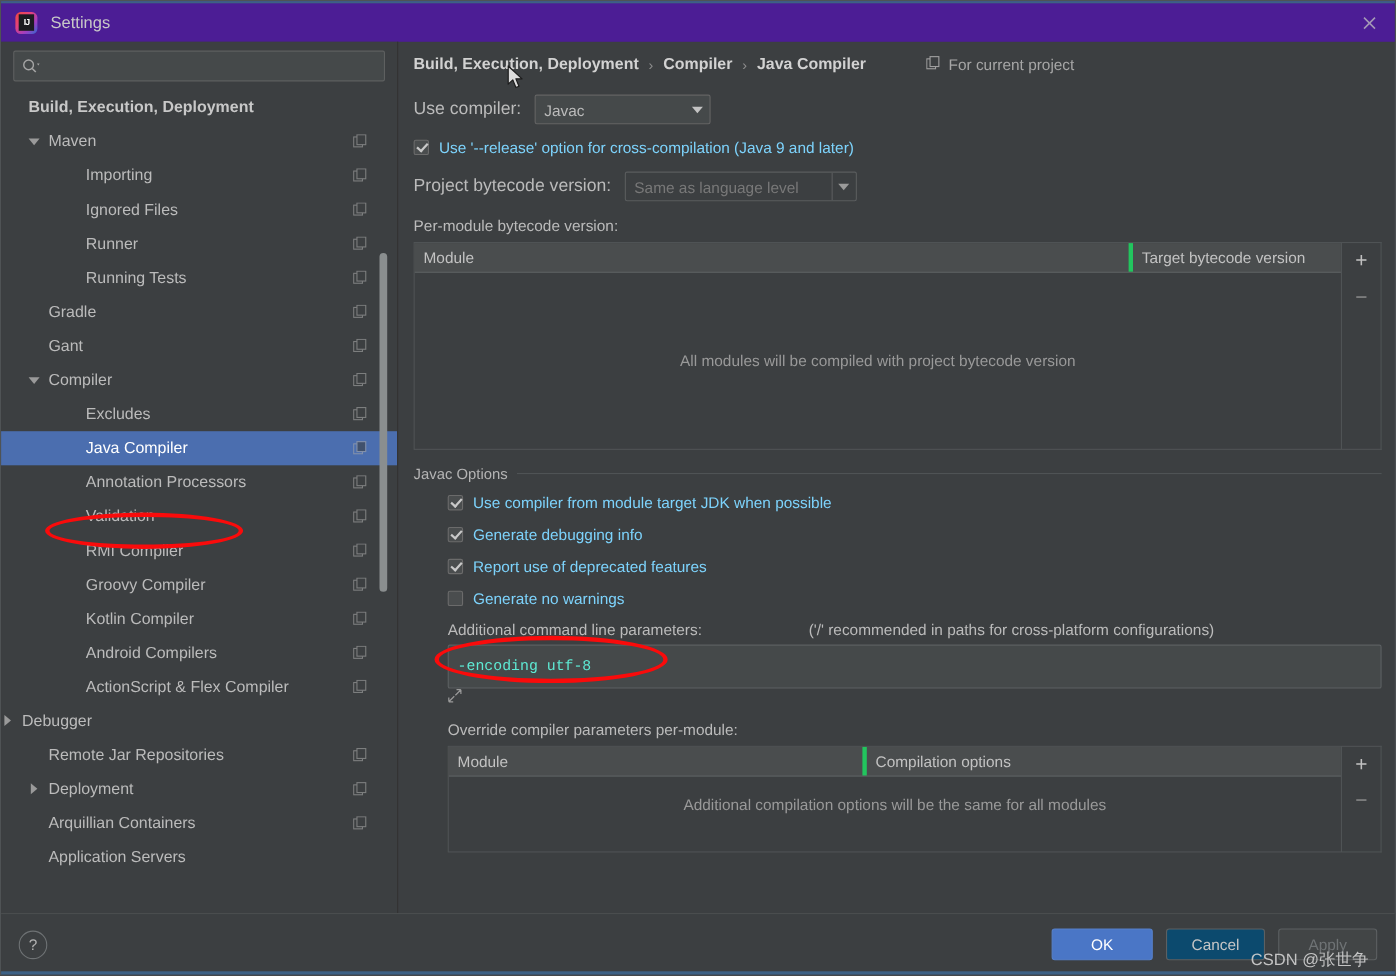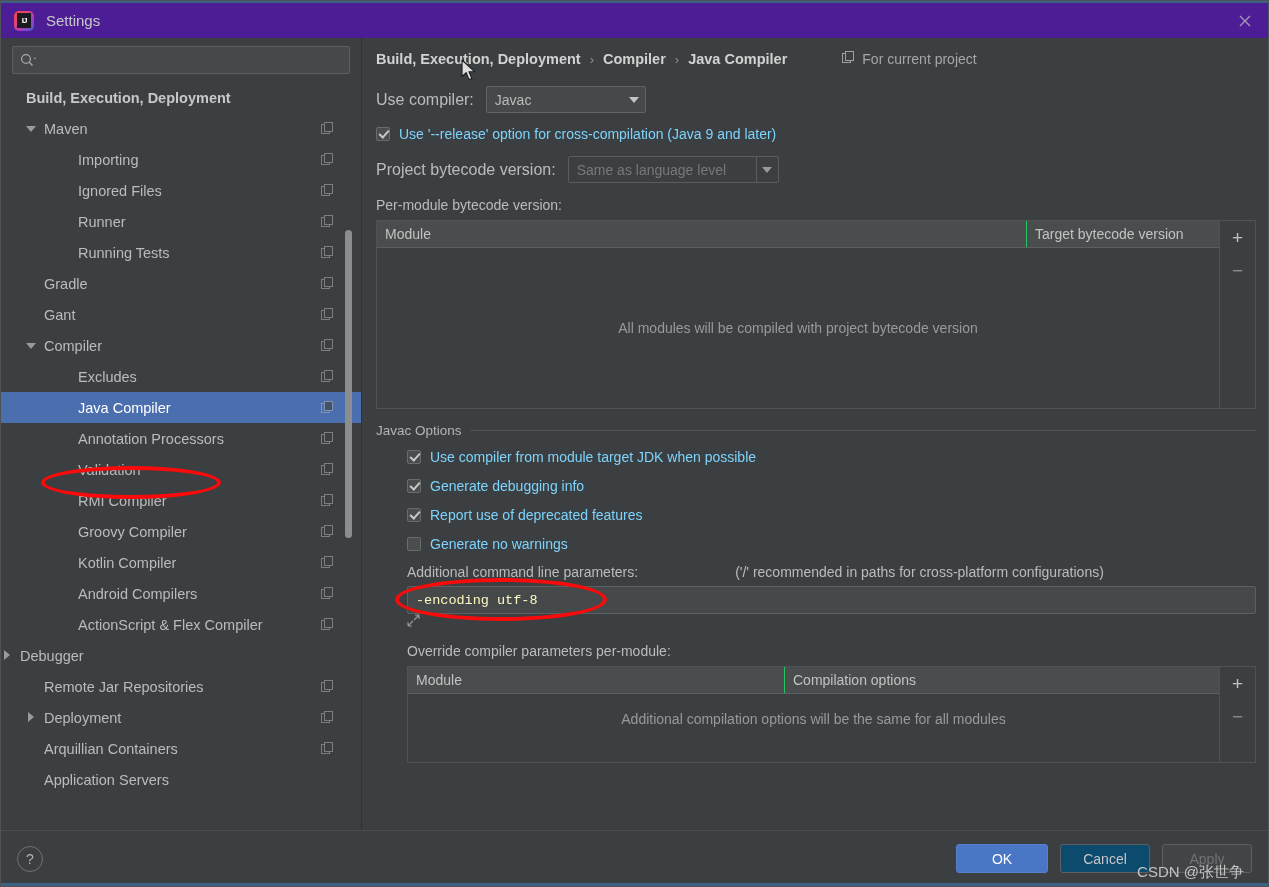--- a/index.html
+++ b/index.html
@@ -279,21 +279,21 @@
     background: #4a4d4e;
     border-bottom: 1px solid #5c6062;
   }
   .th {
     display: flex;
     align-items: center;
     padding: 0 8px;
     font-size: 14px;
     color: #c2c2c2;
   }
-  .th + .th { border-left: 1px solid #22c55e; }
+  .th + .th { border-left: 4px solid #22c55e; }
   .table-body {
     position: relative;
     display: flex;
     align-items: center;
     justify-content: center;
     color: #999999;
     font-size: 14px;
   }
   .table-with-actions { display: flex; }
   .table-with-actions .table { flex: 1 1 auto; }
@@ -338,30 +338,30 @@
   #addl-params-row {
     display: flex;
     align-items: center;
     margin-top: 6px;
   }
   #addl-params-label { font-size: 14px; }
   #addl-params-hint { margin-left: 97px; font-size: 14px; color: #bbbbbb; }
 
   #cmdline-wrap { position: relative; margin-top: 6px; }
   #cmdline {
-    height: 28px;
+    height: 40px;
     background: #45494a;
     border: 1px solid #5c6062;
     border-radius: 2px;
     display: flex;
     align-items: center;
     padding: 0 8px;
     font-family: "Liberation Mono", monospace;
     font-size: 13.5px;
-    color: #fef9c3;
+    color: #5eead4;
   }
   #override-label { margin-top: 13px; font-size: 14px; }
 
   
   #footer {
     flex: 0 0 auto;
     height: 56px;
     background: #3c3f41;
     border-top: 1px solid #4a4d4e;
     display: flex;

